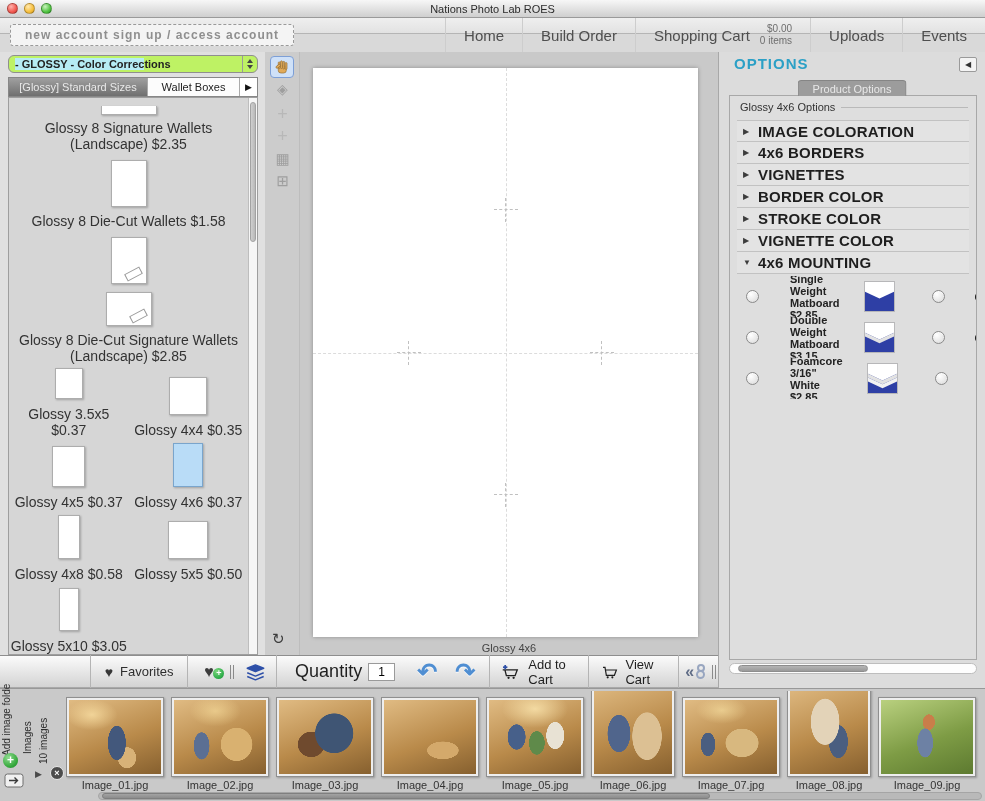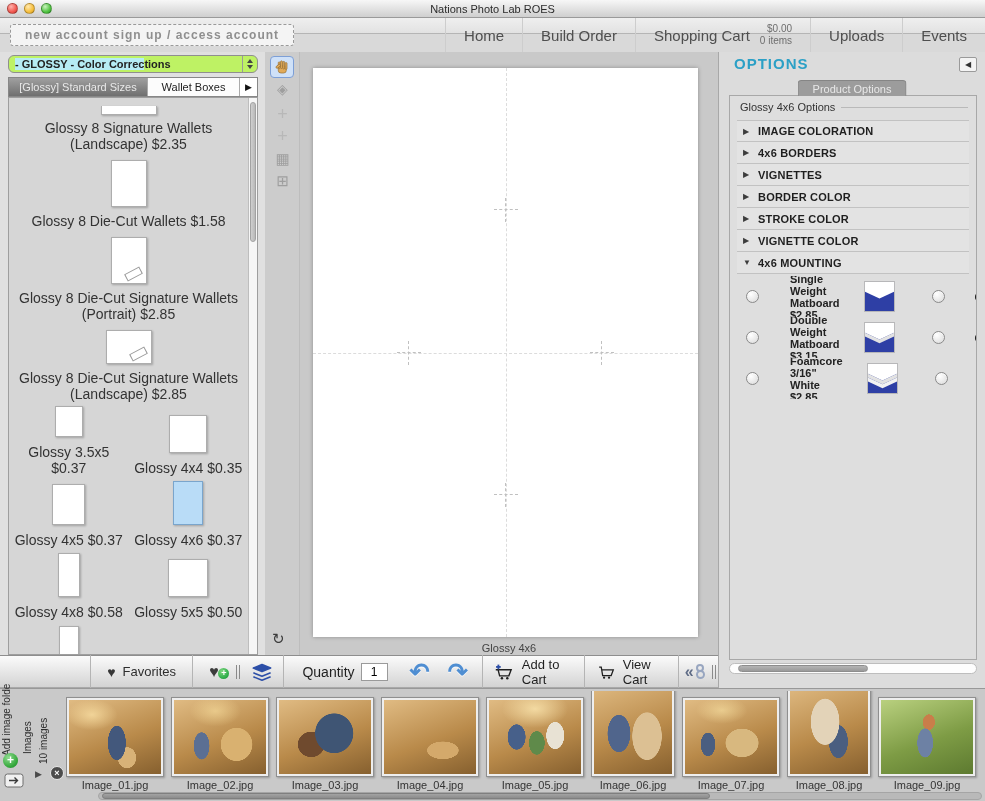--- a/index.html
+++ b/index.html
@@ -109,21 +109,21 @@
   .obox { position:absolute; left:10px; right:8px; top:43px; height:565px; background:#dedede;
     border:1px solid #a8a8a8; }
   .obox-legend { position:absolute; left:10px; top:5px; right:8px; display:flex; align-items:center; gap:6px; }
   .obox-legend span { font-size:11px; color:#333; white-space:nowrap; }
   .obox-legend i { flex:1; height:1px; background:#b9b9b9; }
   .sections { position:absolute; left:7px; right:7px; top:24px; }
   .section-row { height:22px; display:flex; align-items:center; gap:7px; padding-left:6px;
     background:#e3e3e3; border-bottom:1px solid #c2c2c2; }
   .section-row:first-child { border-top:1px solid #c2c2c2; }
   .section-row .arrow { font-size:8px; color:#3c3c3c; width:8px; }
-  .section-row .slabel { font-size:11px; font-weight:bold; color:#1e1e1e; letter-spacing:.2px; }
+  .section-row .slabel { font-size:15px; font-weight:bold; color:#1e1e1e; letter-spacing:.2px; }
   .mounting { position:absolute; left:7px; right:0; top:180px; }
   .mrow { height:41px; display:flex; align-items:center;gap:24px; }
   .radio { width:13px; height:13px; border-radius:50%; border:1px solid #8a8a8a; flex:0 0 auto;
     background:radial-gradient(circle at 35% 30%, #ffffff, #d8d8d8); box-shadow:inset 0 1px 1px rgba(255,255,255,.8); }
   .mrow .mlabel { font-size:11px; font-weight:bold; color:#222; margin-left:7px; width:152px; }
   .board-icon { width:31px; height:31px; flex:0 0 auto; }
   .mrow .radio2 { margin-left:13px; }
   .mrow .rlabel { font-size:11px; font-weight:bold; color:#222; margin-left:6px; white-space:nowrap; }
   .mrow { padding-left:9px; overflow:hidden; }
   .t1 .l2, .t1 .l3 { display:none; }
@@ -142,21 +142,21 @@
     border-right:1px solid #b4b4b4; display:flex; align-items:center; justify-content:center; gap:7px;
     font-size:13px; color:#2e2e2e; }
   .heart { color:#363636; font-size:14px; }
   .heart-plus { position:relative; margin-left:16px; width:24px; font-size:16px; color:#3c3c3c; }
   .plus-badge { position:absolute; left:9px; top:5px; width:11px; height:11px; border-radius:50%;
     background:radial-gradient(circle at 35% 30%, #7fd67f, #2fae4a 65%, #1d8534); color:#fff;
     font-size:9px; font-weight:bold; line-height:11px; text-align:center; }
   .drag-handle { margin-left:8px; width:8px; height:14px;
     background:repeating-linear-gradient(90deg,#8a8a8a 0 1px,transparent 1px 3px); }
   .layers-svg { margin-left:9px; }
-  .qty-label { margin-left:18px; font-size:14px; color:#1f1f1f; }
+  .qty-label { margin-left:18px; font-size:18px; color:#1f1f1f; }
   .qty-input { margin-left:6px; width:27px; height:18px; border:1px solid #9a9a9a; background:#fff;
     text-align:center; font-size:12px; font-family:"Liberation Sans", sans-serif; }
   .uicon { font-size:24px; font-weight:bold; color:#4f8ed2; text-shadow:0 1px 0 rgba(255,255,255,.7);
     margin-left:22px; line-height:30px; }
   .cart-btn { height:33px; display:flex; align-items:center; gap:7px; padding:0 12px;
     border-left:1px solid #b4b4b4; font-size:13px; color:#1f1f1f; margin-left:14px; }
   .cart-btn.view { border-right:1px solid #b4b4b4; margin-left:0; }
   .dbl-left { margin-left:6px; font-size:16px; color:#5f6c86; font-weight:bold; }
   .eight { margin-left:2px; display:flex; flex-direction:column; align-items:center; }
   .eight i { display:block; border:2px solid #98a6c0; border-radius:50%; background:transparent; }
@@ -270,21 +270,20 @@
             <div class="plabel">Glossy 8 Signature Wallets (Landscape) $2.35</div>
           </div>
 
           <div class="pitem thumb-portrait">
             <div class="pthumb"></div>
             <div class="plabel">Glossy 8 Die-Cut Wallets $1.58</div>
           </div>
 
           <div class="pitem thumb-portrait-signature">
             <div class="pthumb"></div>
-            <div class="plabel">Glossy 8 Die-Cut Signature Wallets (Portrait) $2.85</div>
           </div>
 
           <div class="pitem thumb-landscape-signature">
             <div class="pthumb"></div>
             <div class="plabel">Glossy 8 Die-Cut Signature Wallets (Landscape) $2.85</div>
           </div>
 
         <div class="pgrid">
 
             <div class="gcell">

